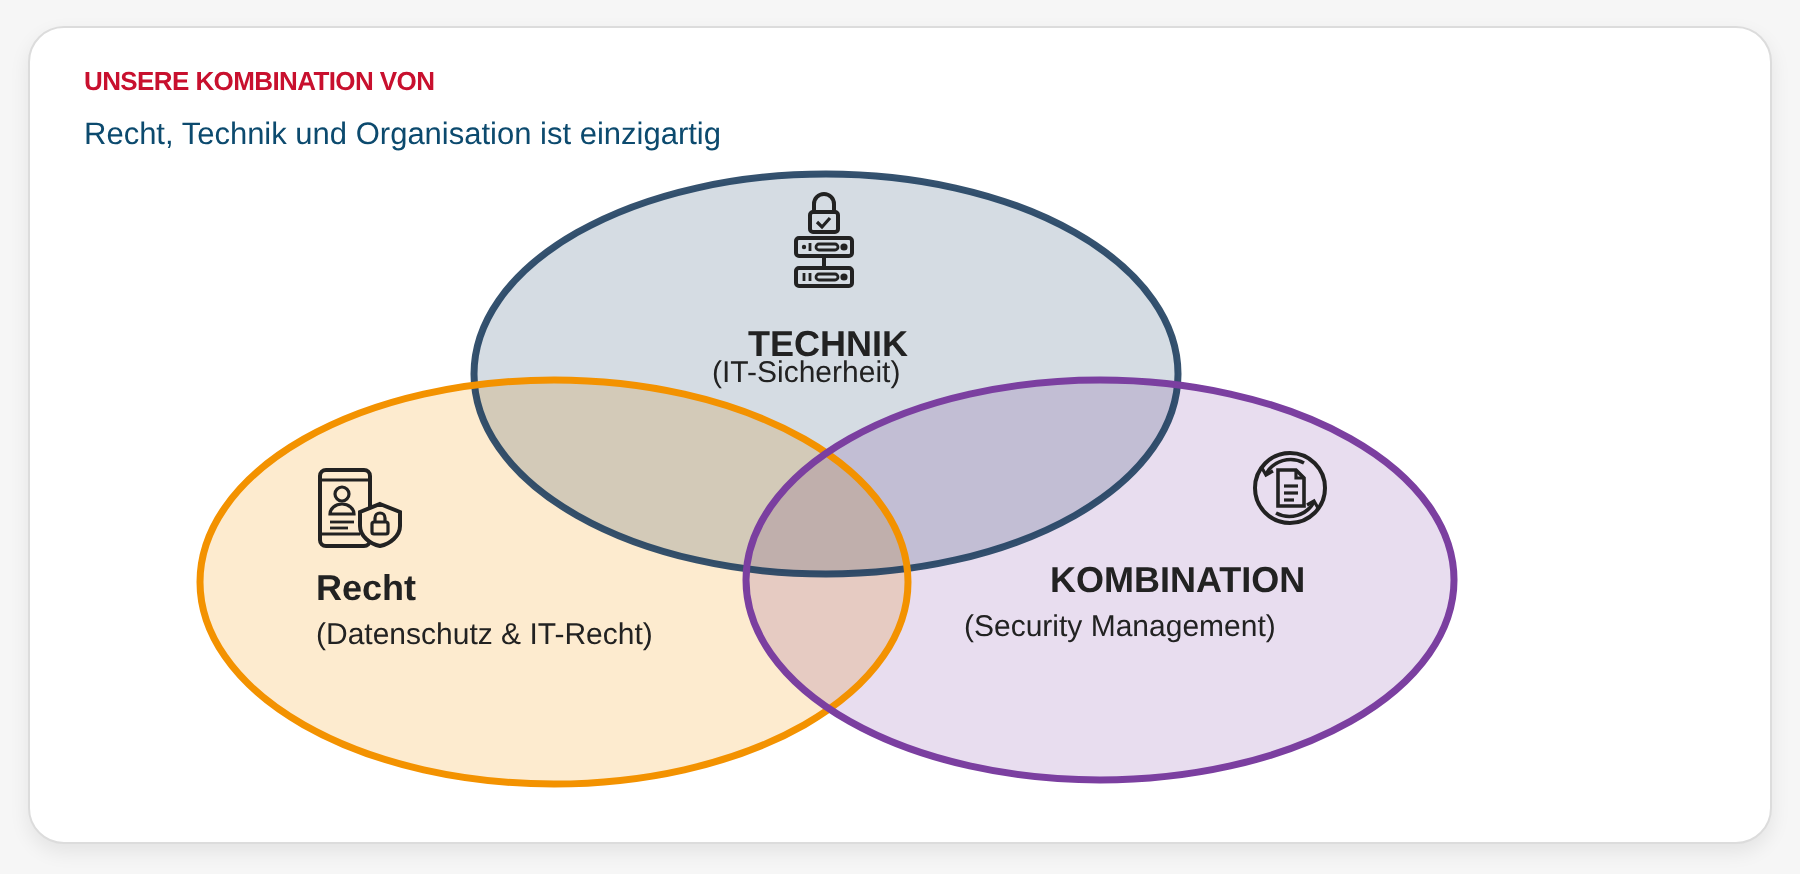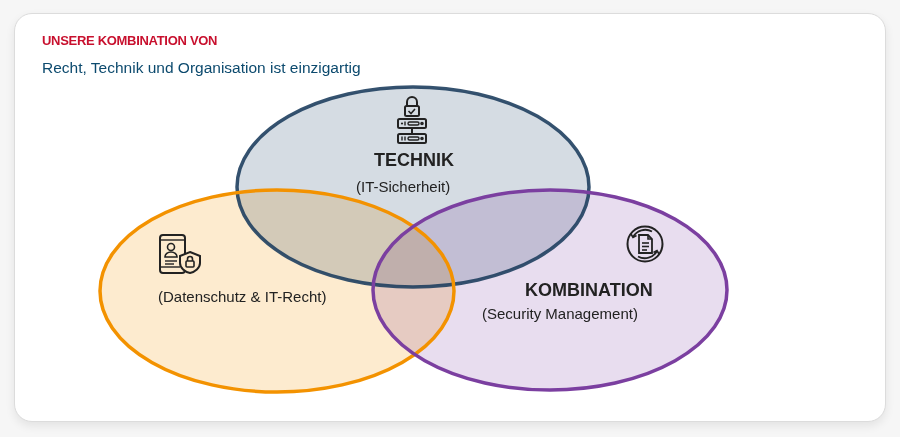--- a/index.html
+++ b/index.html
@@ -103,21 +103,21 @@
     <line x1="11" y1="25.5" x2="11" y2="29.5" stroke-width="1.4"></line>
     <rect x="14" y="26" width="11" height="3" rx="1.5" stroke-width="1.4"></rect>
     <circle cx="28" cy="27.5" r="0.8" fill="#222"></circle>
     <line x1="8" y1="40.5" x2="8" y2="44.5" stroke-width="1.4"></line>
     <line x1="11" y1="40.5" x2="11" y2="44.5" stroke-width="1.4"></line>
     <rect x="14" y="41" width="11" height="3" rx="1.5" stroke-width="1.4"></rect>
     <circle cx="28" cy="42.5" r="0.8" fill="#222"></circle>
   </g>
 </svg>
 
-<div class="label" style="left:372px;top:150px;text-align:center;width:84px;">
+<div class="label" style="left:372px;top:162px;text-align:center;width:84px;">
   <span class="head">TECHNIK</span>
 </div>
 <div class="label" style="left:356px;top:178px;">
   <span class="sub" style="margin-top:0;">(IT-Sicherheit)</span>
 </div>
 
 <svg class="icon" style="left:158px;top:233px;" width="44" height="42" viewBox="0 0 44 42">
   <g fill="none" stroke="#222" stroke-width="2">
     <rect x="2" y="2" width="25" height="38" rx="3"></rect>
     <line x1="2" y1="7" x2="27" y2="7" stroke-width="1.4"></line>
@@ -126,20 +126,21 @@
     <path d="M7 24 a6 5 0 0 1 12 0 z" stroke-width="1.6"></path>
     <line x1="7" y1="28" x2="19" y2="28" stroke-width="1.4"></line>
     <line x1="7" y1="31" x2="16" y2="31" stroke-width="1.4"></line>
     <path d="M32 19 L42 23 V30 C42 35 37 39 32 40 C27 39 22 35 22 30 V23 Z" fill="#FDE9CB"></path>
     <rect x="28" y="28" width="8" height="6" rx="1" stroke-width="1.6"></rect>
     <path d="M29.5 28 V26 a2.5 2.5 0 0 1 5 0 V28" stroke-width="1.6"></path>
   </g>
 </svg>
 
 <div class="label" style="left:158px;top:284px;">
+  <span class="head">Recht</span>
   <span class="sub">(Datenschutz &amp; IT-Recht)</span>
 </div>
 
 <svg class="icon" style="left:625px;top:224px;" width="40" height="40" viewBox="0 0 40 40">
   <g fill="none" stroke="#222" stroke-width="2">
     <circle cx="20" cy="20" r="17.5"></circle>
     <path d="M8 13 A14 14 0 0 1 27 7.5" stroke-width="1.8"></path>
     <path d="M32 27 A14 14 0 0 1 13 32.5" stroke-width="1.8"></path>
     <path d="M6 10 L8 13.5 L11.5 11.5" stroke-width="1.6"></path>
     <path d="M34 30 L32 26.5 L28.5 28.5" stroke-width="1.6"></path>

